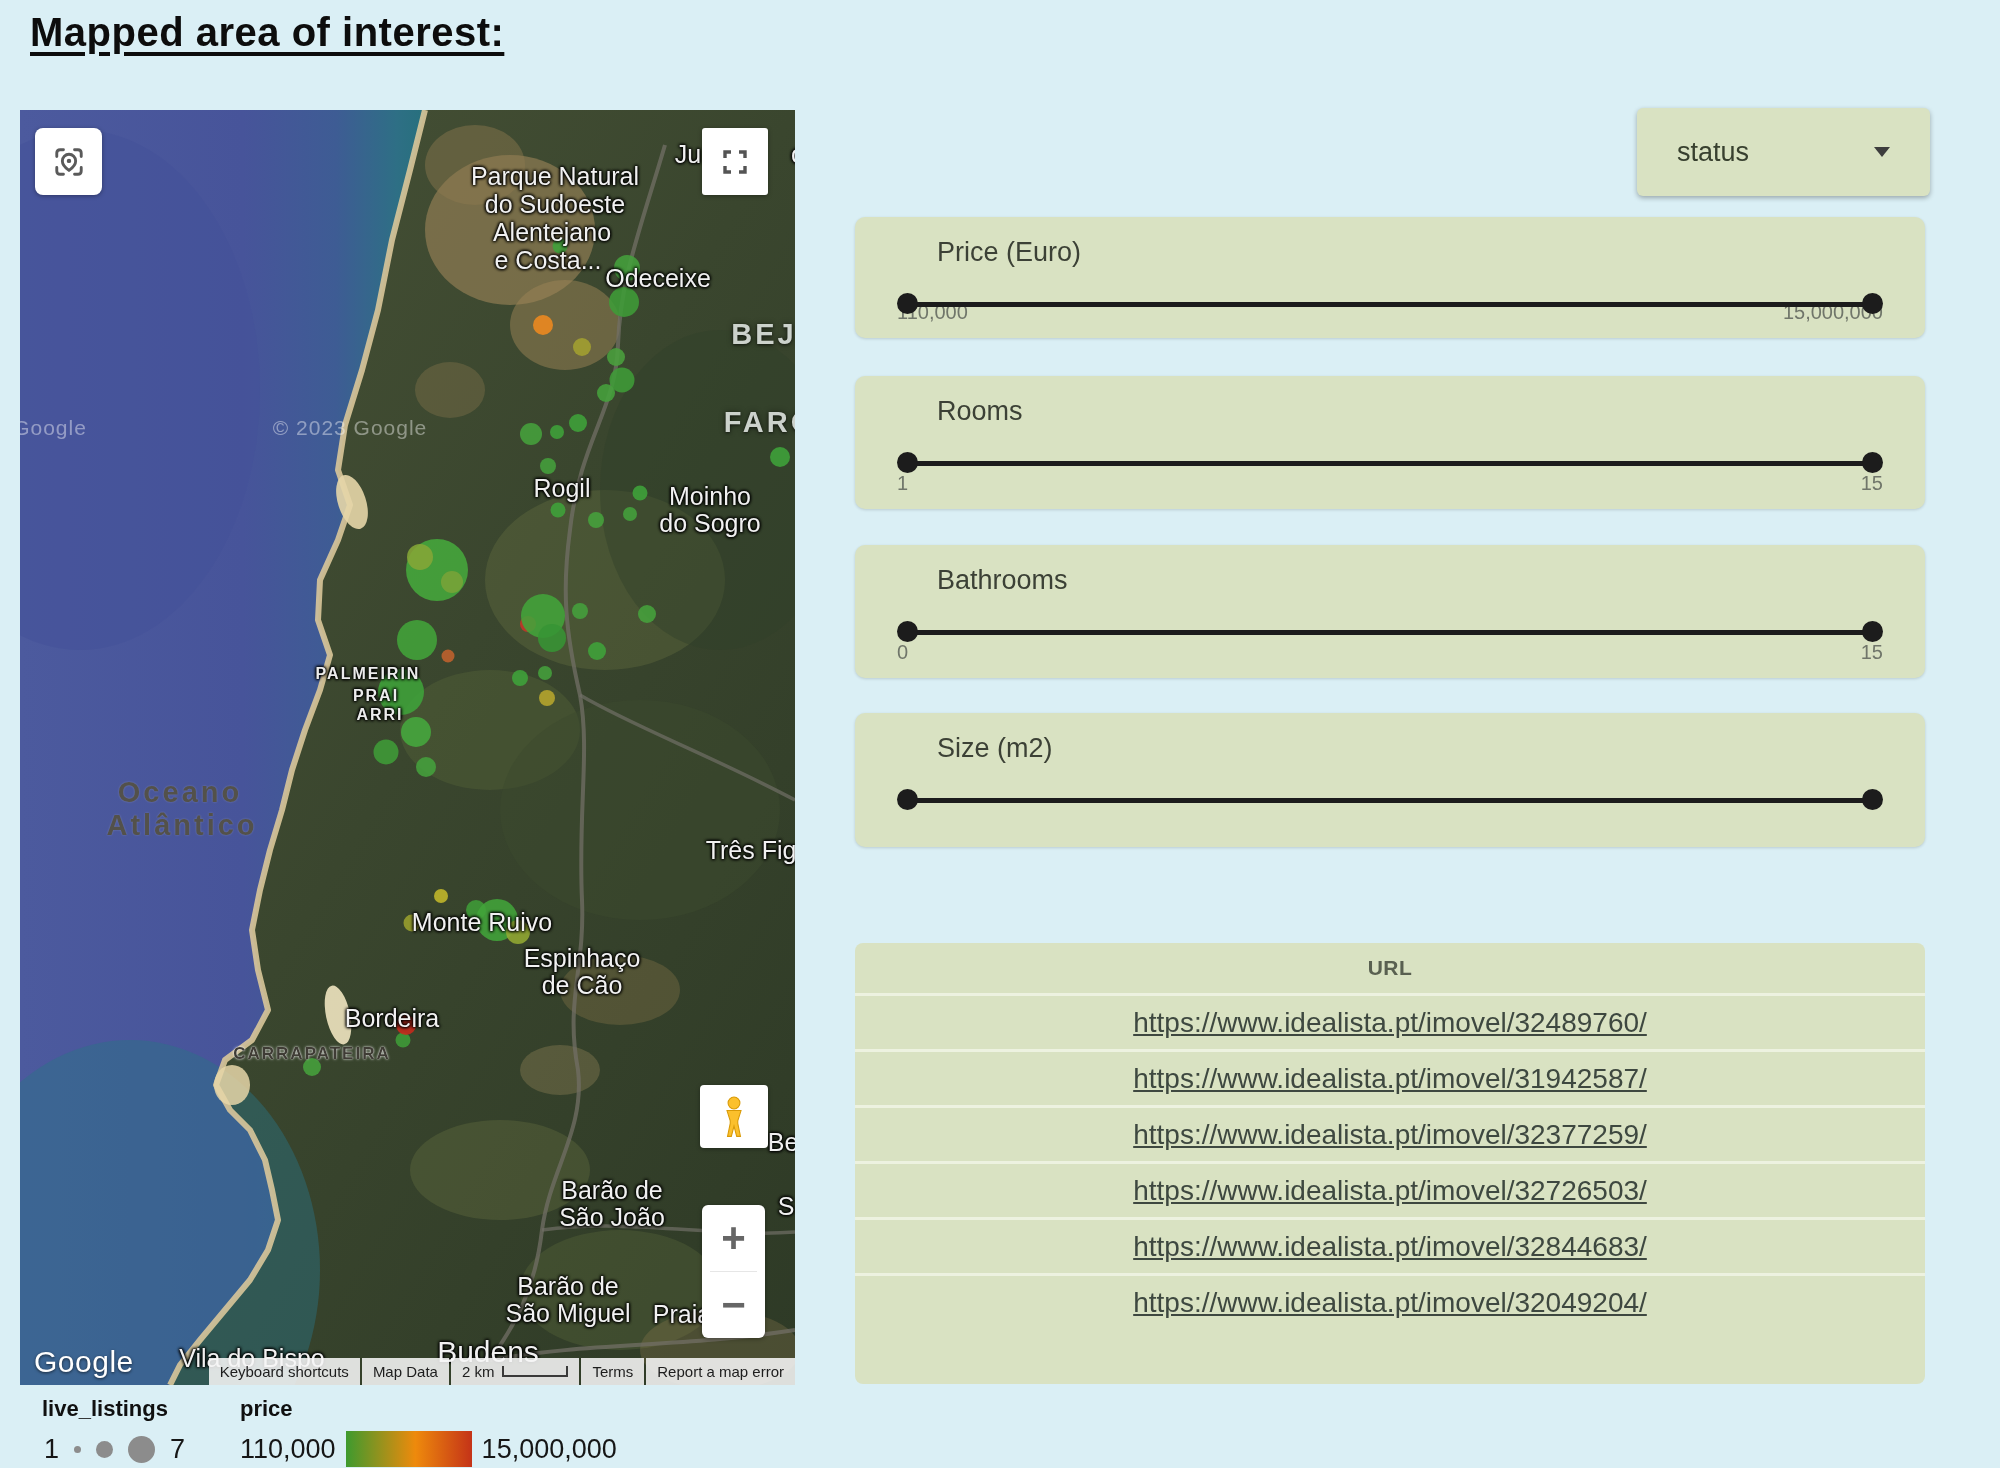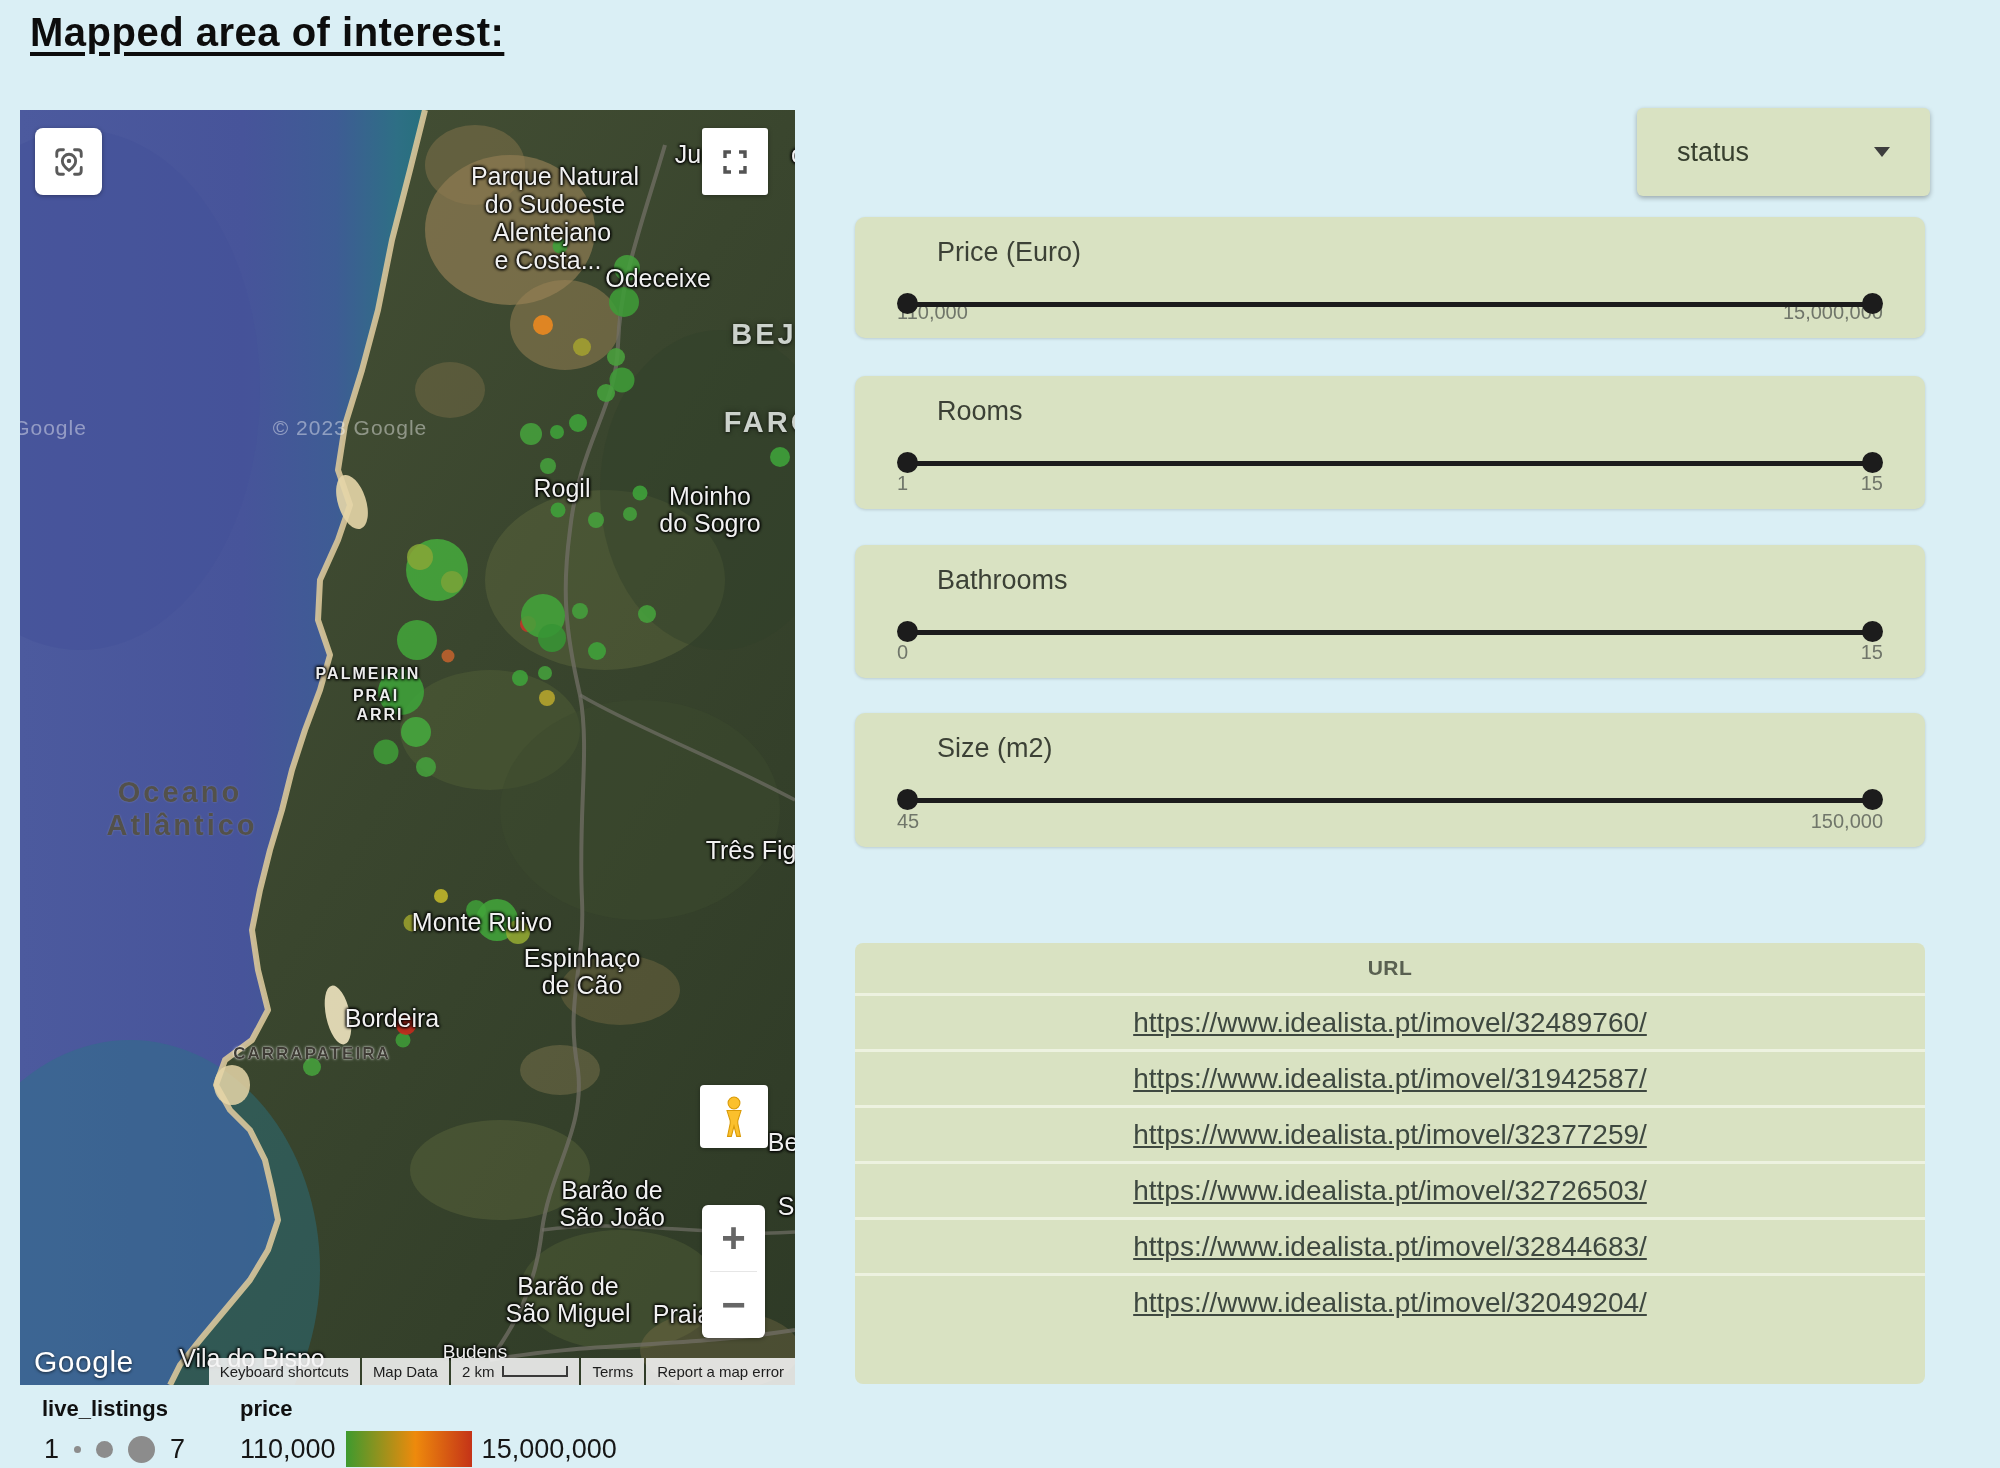--- a/index.html
+++ b/index.html
@@ -251,21 +251,21 @@
       <div class="map-label" style="left: 562px; top: 875px; font-size: 25px;">de Cão</div>
       <div class="map-label" style="left: 372px; top: 908px; font-size: 25px;">Bordeira</div>
       <div class="map-label caps-dark" style="left: 292px; top: 944px; font-size: 17px;">CARRAPATEIRA</div>
       <div class="map-label" style="left: 770px; top: 1032px; font-size: 25px;">Ben</div>
       <div class="map-label" style="left: 766px; top: 1096px; font-size: 25px;">S</div>
       <div class="map-label" style="left: 592px; top: 1080px; font-size: 25px;">Barão de</div>
       <div class="map-label" style="left: 592px; top: 1107px; font-size: 25px;">São João</div>
       <div class="map-label" style="left: 548px; top: 1176px; font-size: 25px;">Barão de</div>
       <div class="map-label" style="left: 548px; top: 1203px; font-size: 25px;">São Miguel</div>
       <div class="map-label" style="left: 662px; top: 1204px; font-size: 25px;">Praia</div>
-      <div class="map-label" style="left: 455px; top: 1242px; font-size: 19px;">Budens</div>
+      <div class="map-label" style="left: 468px; top: 1242px; font-size: 30px;">Budens</div>
       <div class="map-label" style="left: 232px; top: 1248px; font-size: 25px;">Vila do Bispo</div>
     </div>
 
   <div class="map-btn" id="btn-select-area">
     <svg width="40" height="40" viewBox="0 0 36 36">
       <g fill="none" stroke="#5a5a5a" stroke-width="2.6" stroke-linecap="round">
         <path d="M7,13 v-3 q0,-3 3,-3 h3"></path>
         <path d="M23,7 h3 q3,0 3,3 v3"></path>
         <path d="M29,23 v3 q0,3 -3,3 h-3"></path>
         <path d="M13,29 h-3 q-3,0 -3,-3 v-3"></path>
@@ -372,24 +372,20 @@
   </div>
 </div>
 
 <div class="panel" style="top:713px;height:134px;">
   <div class="plabel">Size (m2)</div>
   <div class="slider">
     <div class="track"></div>
     <div class="handle min"></div>
     <div class="handle max"></div>
   </div>
-  <div class="minmax">
-    <span>45</span>
-    <span>150,000</span>
-  </div>
 </div>
 
 <div id="url-table">
   <div class="thead">URL</div>
   <div class="trow">
       <a>https://www.idealista.pt/imovel/32489760/</a>
     </div>
   <div class="trow">
       <a>https://www.idealista.pt/imovel/31942587/</a>
     </div>

